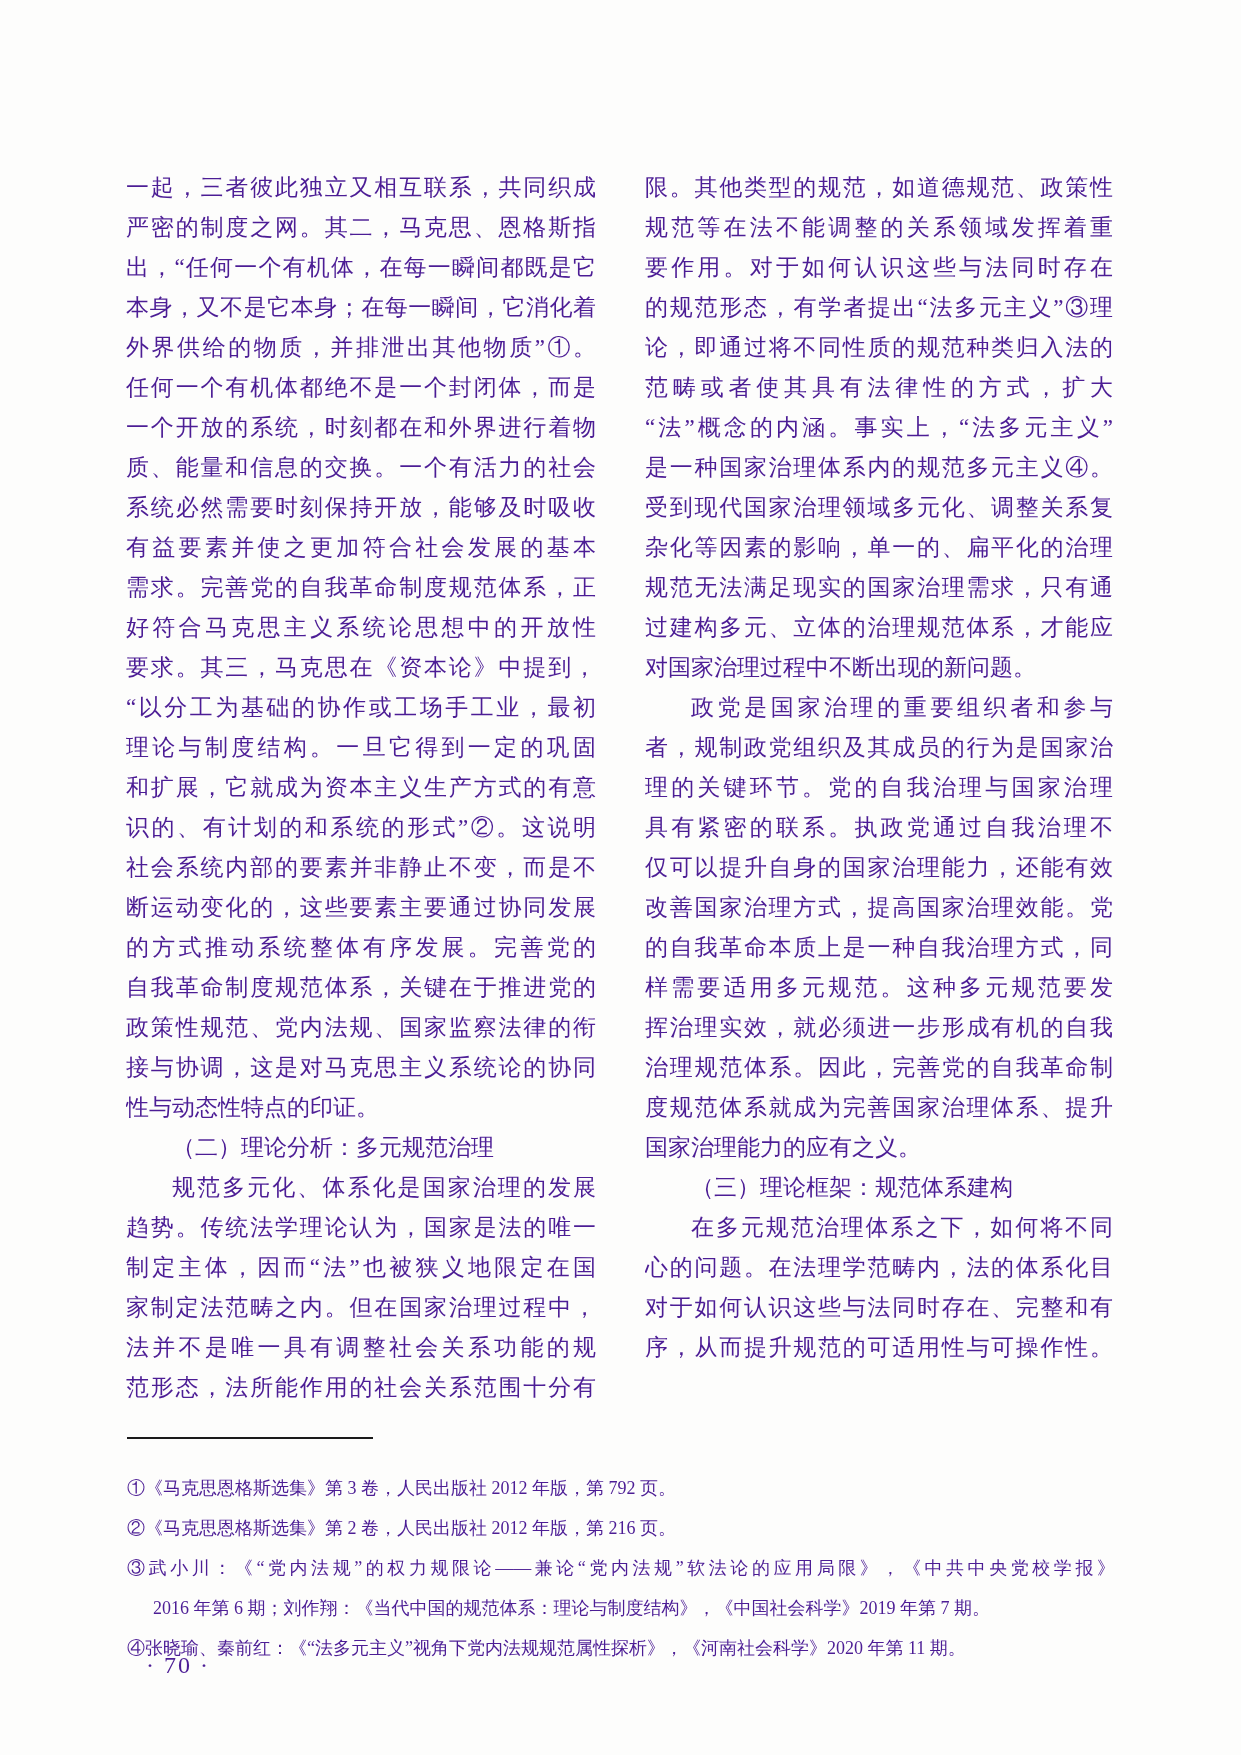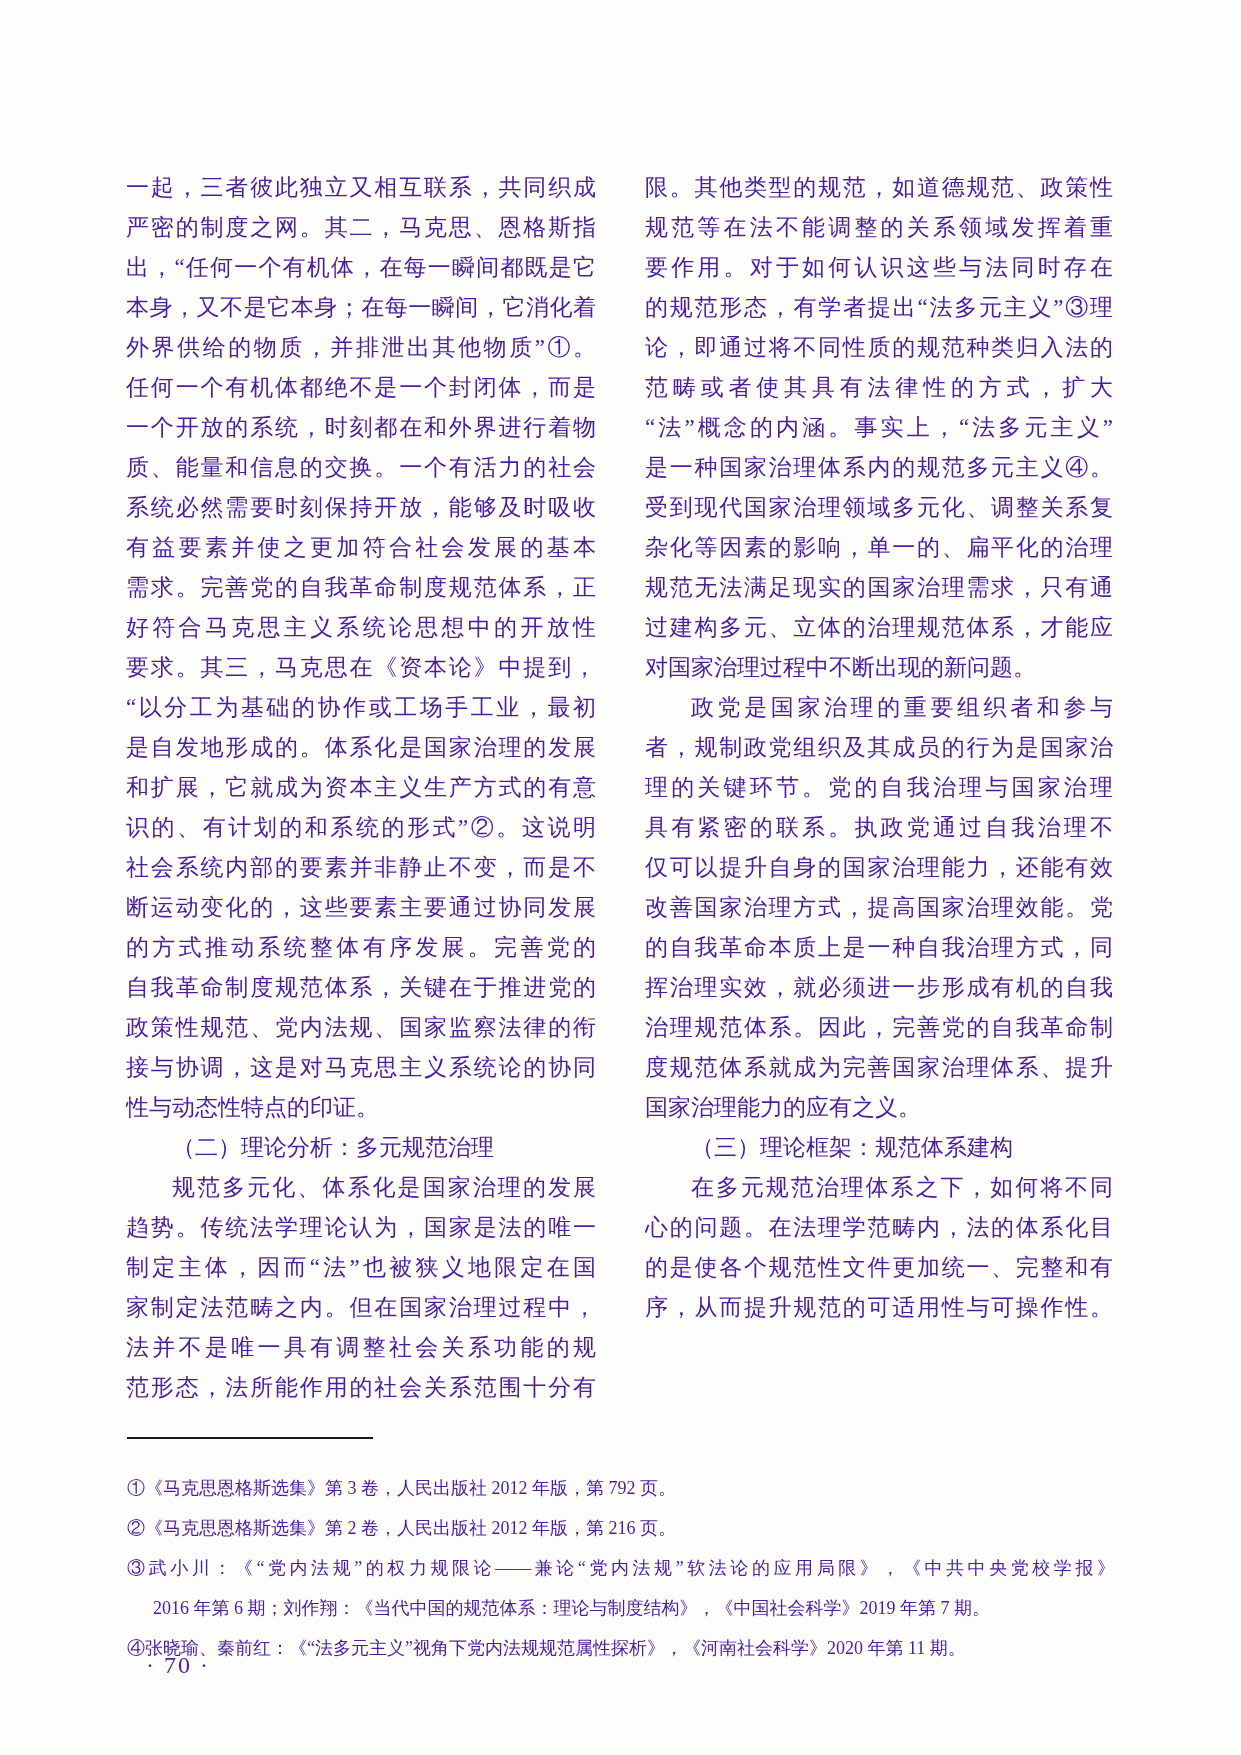--- a/index.html
+++ b/index.html
@@ -73,21 +73,21 @@
     <div class="ln">外界供给的物质，并排泄出其他物质”①。</div>
     <div class="ln">任何一个有机体都绝不是一个封闭体，而是</div>
     <div class="ln">一个开放的系统，时刻都在和外界进行着物</div>
     <div class="ln">质、能量和信息的交换。一个有活力的社会</div>
     <div class="ln">系统必然需要时刻保持开放，能够及时吸收</div>
     <div class="ln">有益要素并使之更加符合社会发展的基本</div>
     <div class="ln">需求。完善党的自我革命制度规范体系，正</div>
     <div class="ln">好符合马克思主义系统论思想中的开放性</div>
     <div class="ln">要求。其三，马克思在《资本论》中提到，</div>
     <div class="ln">“以分工为基础的协作或工场手工业，最初</div>
-    <div class="ln">是自发地形成的。体系化是国家治理的发展</div>
+    <div class="ln">理论与制度结构。一旦它得到一定的巩固</div>
     <div class="ln">和扩展，它就成为资本主义生产方式的有意</div>
     <div class="ln">识的、有计划的和系统的形式”②。这说明</div>
     <div class="ln">社会系统内部的要素并非静止不变，而是不</div>
     <div class="ln">断运动变化的，这些要素主要通过协同发展</div>
     <div class="ln">的方式推动系统整体有序发展。完善党的</div>
     <div class="ln">自我革命制度规范体系，关键在于推进党的</div>
     <div class="ln">政策性规范、党内法规、国家监察法律的衔</div>
     <div class="ln">接与协调，这是对马克思主义系统论的协同</div>
     <div class="ln end">性与动态性特点的印证。</div>
     <div class="ln head">（二）理论分析：多元规范治理</div>
@@ -113,28 +113,29 @@
     <div class="ln">规范无法满足现实的国家治理需求，只有通</div>
     <div class="ln">过建构多元、立体的治理规范体系，才能应</div>
     <div class="ln end">对国家治理过程中不断出现的新问题。</div>
     <div class="ln par">政党是国家治理的重要组织者和参与</div>
     <div class="ln">者，规制政党组织及其成员的行为是国家治</div>
     <div class="ln">理的关键环节。党的自我治理与国家治理</div>
     <div class="ln">具有紧密的联系。执政党通过自我治理不</div>
     <div class="ln">仅可以提升自身的国家治理能力，还能有效</div>
     <div class="ln">改善国家治理方式，提高国家治理效能。党</div>
     <div class="ln">的自我革命本质上是一种自我治理方式，同</div>
+    <div class="ln">样需要适用多元规范。这种多元规范要发</div>
     <div class="ln">挥治理实效，就必须进一步形成有机的自我</div>
     <div class="ln">治理规范体系。因此，完善党的自我革命制</div>
     <div class="ln">度规范体系就成为完善国家治理体系、提升</div>
     <div class="ln end">国家治理能力的应有之义。</div>
     <div class="ln head">（三）理论框架：规范体系建构</div>
     <div class="ln par">在多元规范治理体系之下，如何将不同</div>
     <div class="ln">心的问题。在法理学范畴内，法的体系化目</div>
-    <div class="ln">的是使各个规范性文件更加统一、完整和有</div>
+    <div class="ln">对于如何认识这些与法同时存在、完整和有</div>
     <div class="ln">序，从而提升规范的可适用性与可操作性。</div>
   </div>
 
   <div class="fn-rule"></div>
 
   <div class="footnotes">
     <div class="fl">①《马克思恩格斯选集》第 3 卷，人民出版社 2012 年版，第 792 页。</div>
     <div class="fl">②《马克思恩格斯选集》第 2 卷，人民出版社 2012 年版，第 216 页。</div>
     <div class="fl full">③武小川：《“党内法规”的权力规限论——兼论“党内法规”软法论的应用局限》，《中共中央党校学报》</div>
     <div class="fl cont">2016 年第 6 期；刘作翔：《当代中国的规范体系：理论与制度结构》，《中国社会科学》2019 年第 7 期。</div>

